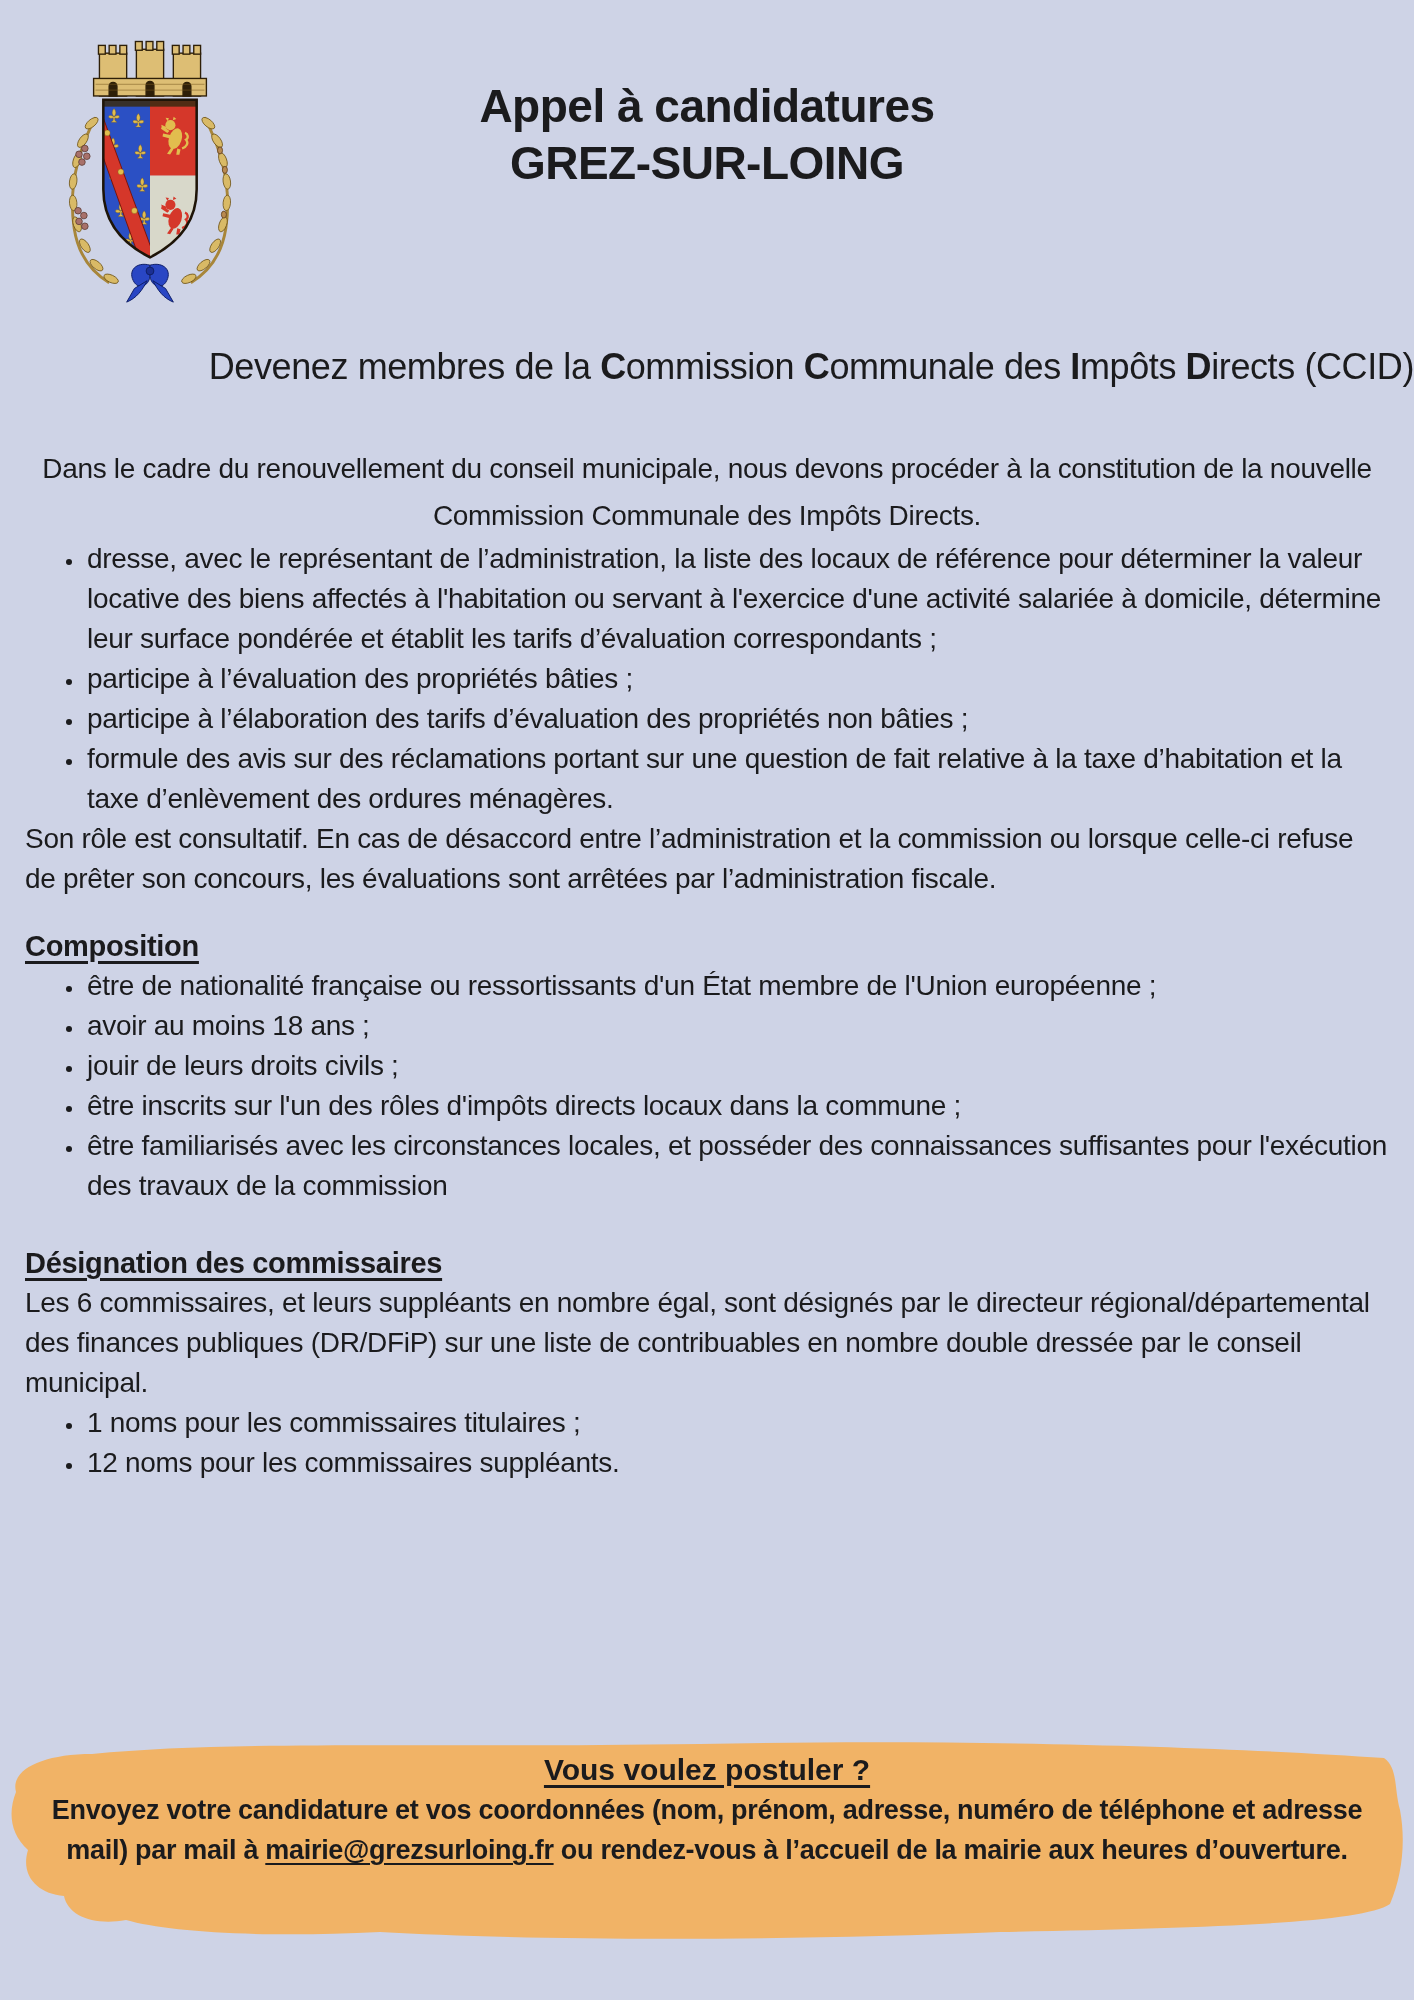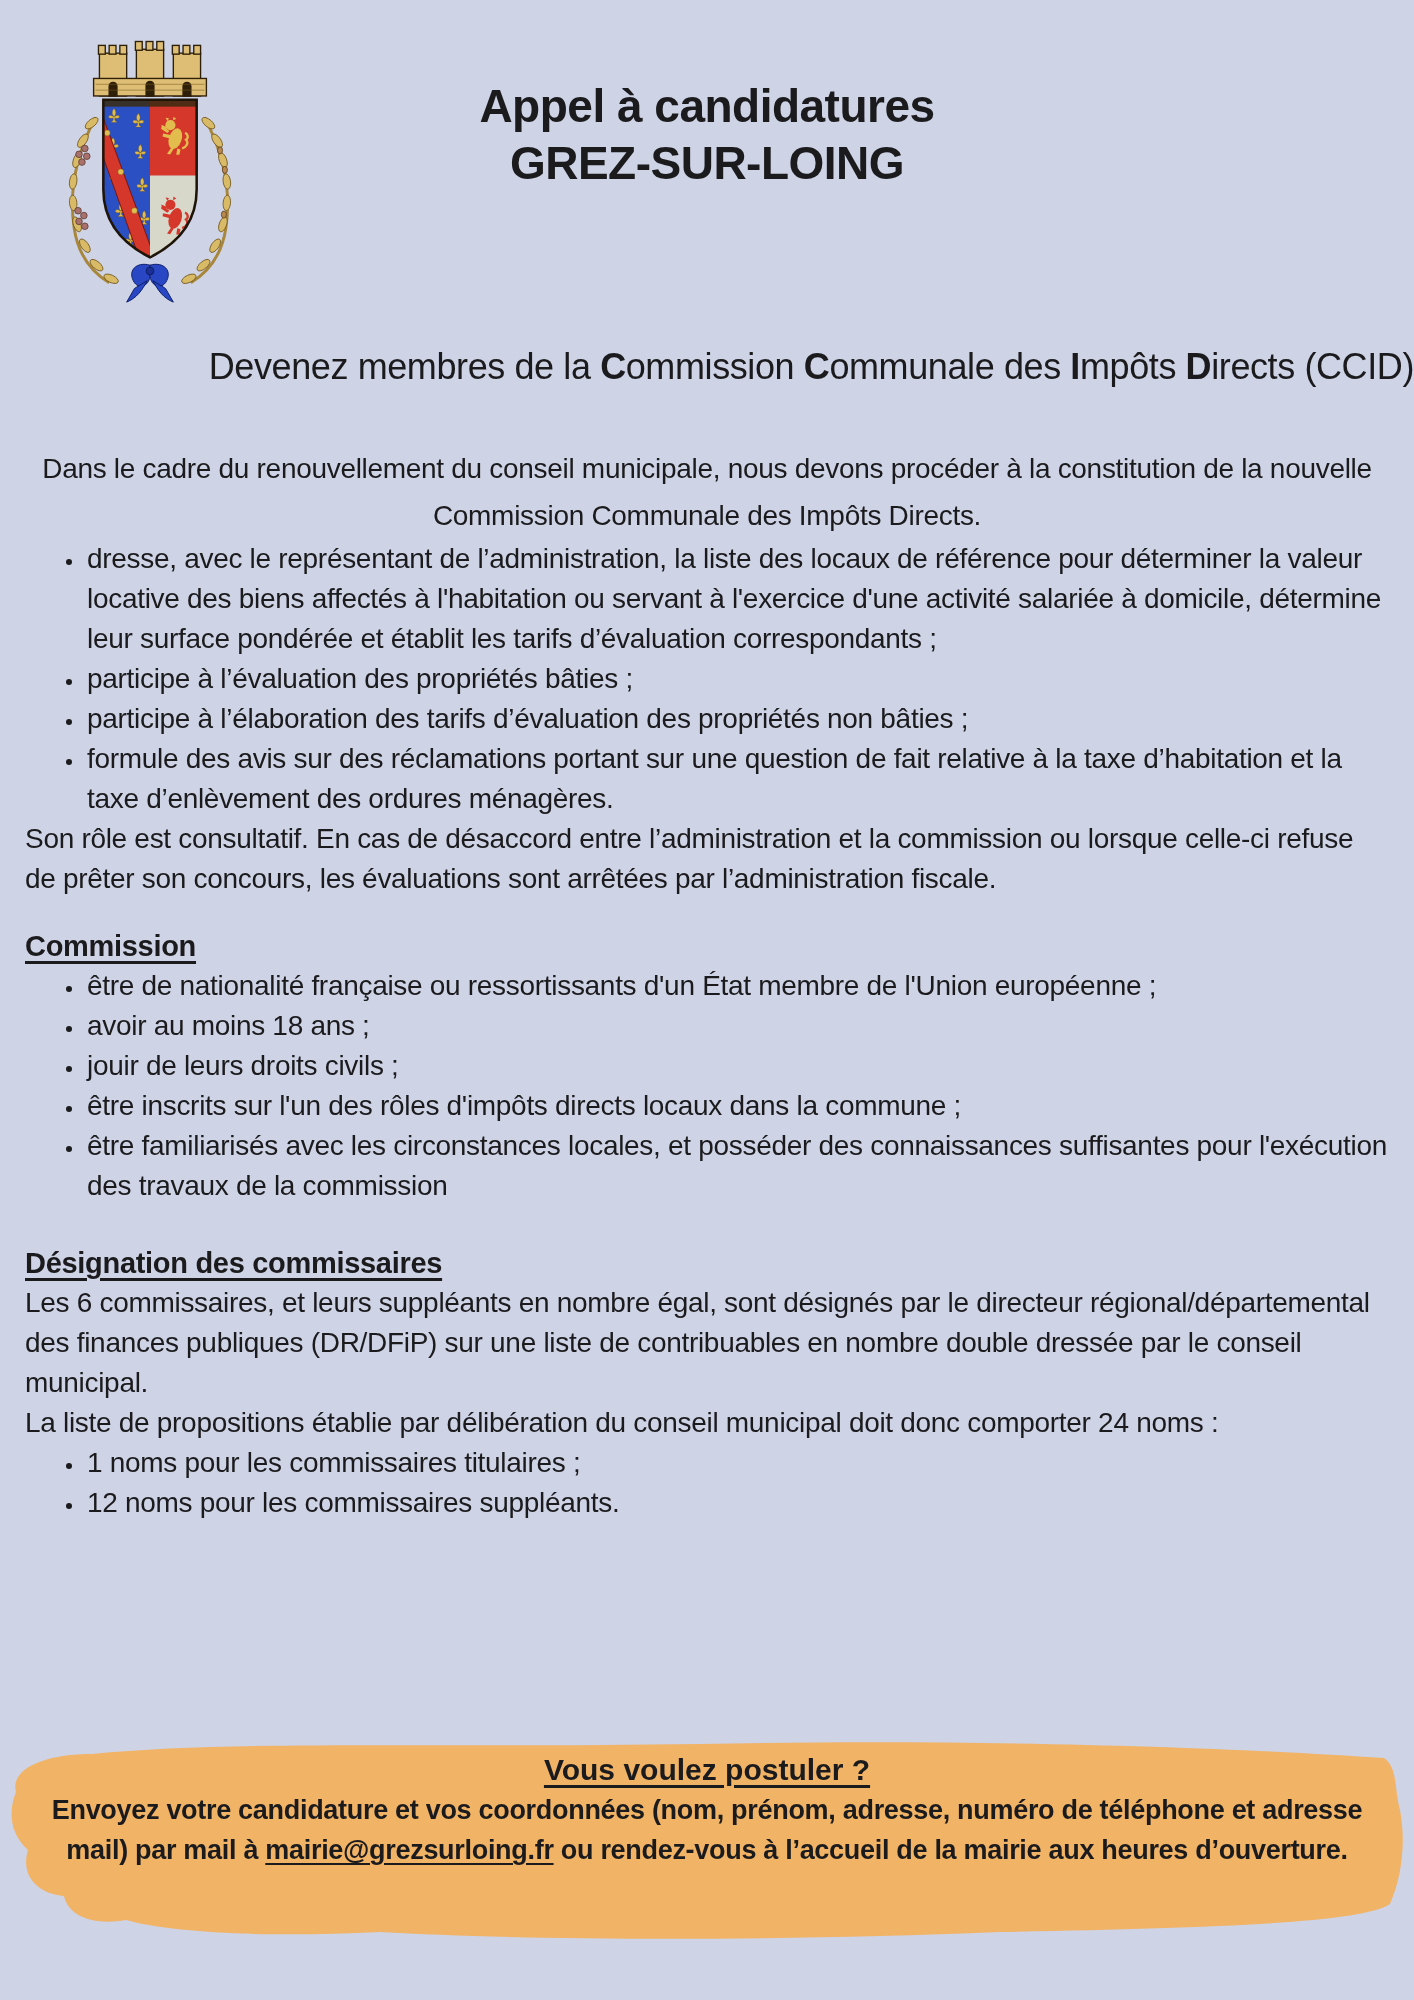--- a/index.html
+++ b/index.html
@@ -228,35 +228,34 @@
           <li>participe à l’évaluation des propriétés bâties ;</li>
           <li>participe à l’élaboration des tarifs d’évaluation des propriétés non bâties ;</li>
           <li>formule des avis sur des réclamations portant sur une question de fait relative à la taxe d’habitation et la taxe d’enlèvement des ordures ménagères.</li>
         </ul>
       <div>
           <div>Son rôle est consultatif. En cas de désaccord entre l’administration et la commission ou lorsque celle-ci refuse de prêter son concours, les évaluations sont arrêtées par l’administration fiscale.</div>
         </div>
     </div>
 
     <div>
-      <div class="section-heading mt-s2">Commission</div>
+      <div class="section-heading mt-s2">Composition</div>
       <ul>
           <li>être de nationalité française ou ressortissants d'un État membre de l'Union européenne ;</li>
           <li>avoir au moins 18 ans ;</li>
           <li>jouir de leurs droits civils ;</li>
           <li>être inscrits sur l'un des rôles d'impôts directs locaux dans la commune ;</li>
           <li>être familiarisés avec les circonstances locales, et posséder des connaissances suffisantes pour l'exécution des travaux de la commission</li>
         </ul>
     </div>
 
     <div>
       <div class="section-heading mt-s3">Désignation des commissaires</div>
       <div>
           <div>Les 6 commissaires, et leurs suppléants en nombre égal, sont désignés par le directeur régional/départemental des finances publiques (DR/DFiP) sur une liste de contribuables en nombre double dressée par le conseil municipal.</div>
-          <div>La liste de propositions établie par délibération du conseil municipal doit donc comporter 24 noms :</div>
         </div>
       <ul>
           <li>1 noms pour les commissaires titulaires ;</li>
           <li>12 noms pour les commissaires suppléants.</li>
         </ul>
     </div>
 
   </div>
 
   <div class="cta">

